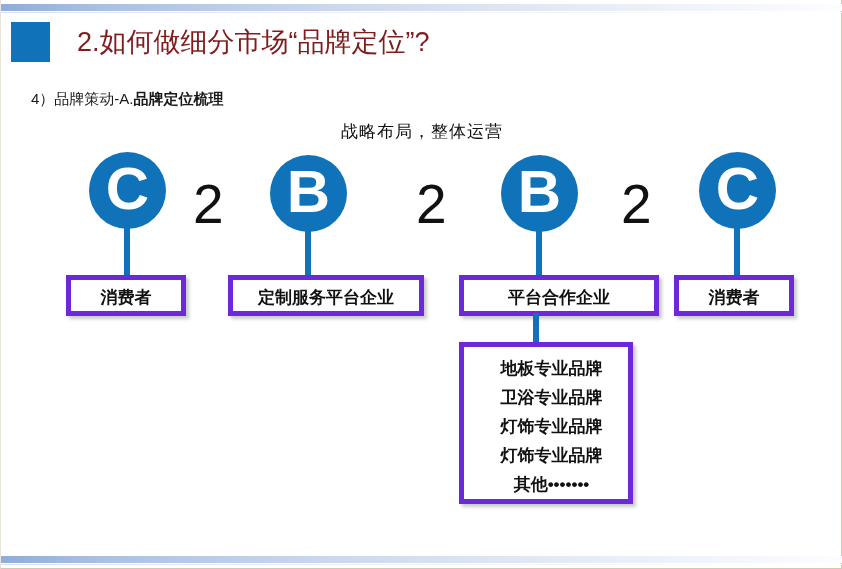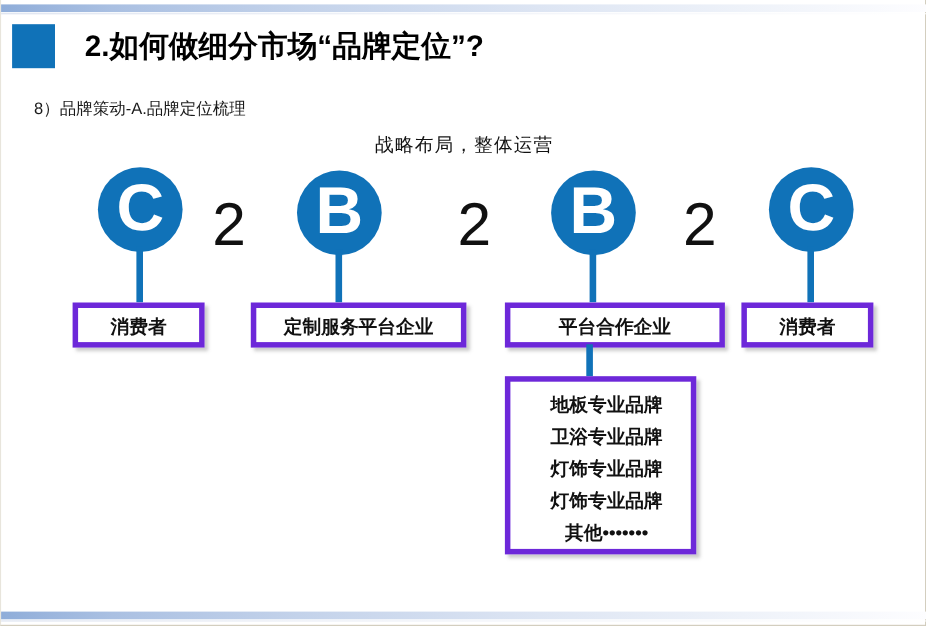--- a/index.html
+++ b/index.html
@@ -51,37 +51,37 @@
     top: 22px;
     width: 39px;
     height: 40px;
     background: #1072b8;
   }
   #page-title {
     position: absolute;
     left: 76px;
     top: 22px;
     font-size: 27px;
-    font-weight: bold;
-    color: #000000;
+    font-weight: normal;
+    color: #7f1d1d;
     letter-spacing: 0px;
     white-space: nowrap;
     line-height: 40px;
   }
 
   #subtitle {
     position: absolute;
     left: 30px;
     top: 90px;
     font-size: 15px;
     color: #1a1a1a;
     white-space: nowrap;
   }
   #subtitle .lead { font-weight: normal; }
-  #subtitle .strong { font-weight: normal; }
+  #subtitle .strong { font-weight: bold; }
 
   #banner {
     position: absolute;
     left: 0;
     top: 120px;
     width: 842px;
     text-align: center;
     font-size: 17px;
     font-weight: normal;
     color: #111111;
@@ -171,21 +171,21 @@
 
 <div id="slide">
 
   <div class="rule top"></div>
   <div class="rule-hair top"></div>
 
   <div id="header-mark"></div>
   <div id="page-title">2.如何做细分市场“品牌定位”?</div>
 
   <div id="subtitle">
-    <span class="lead">8）品牌策动-A.</span><span class="strong">品牌定位梳理</span>
+    <span class="lead">4）品牌策动-A.</span><span class="strong">品牌定位梳理</span>
   </div>
 
   <div id="banner">战略布局，整体运营</div>
 
   <div id="diagram">
 
     <div class="node" style="left:88px;">
       <div class="bubble">C</div>
       <div class="stem" style="left:35px; top:72px; height:51px;"></div>
     </div>

